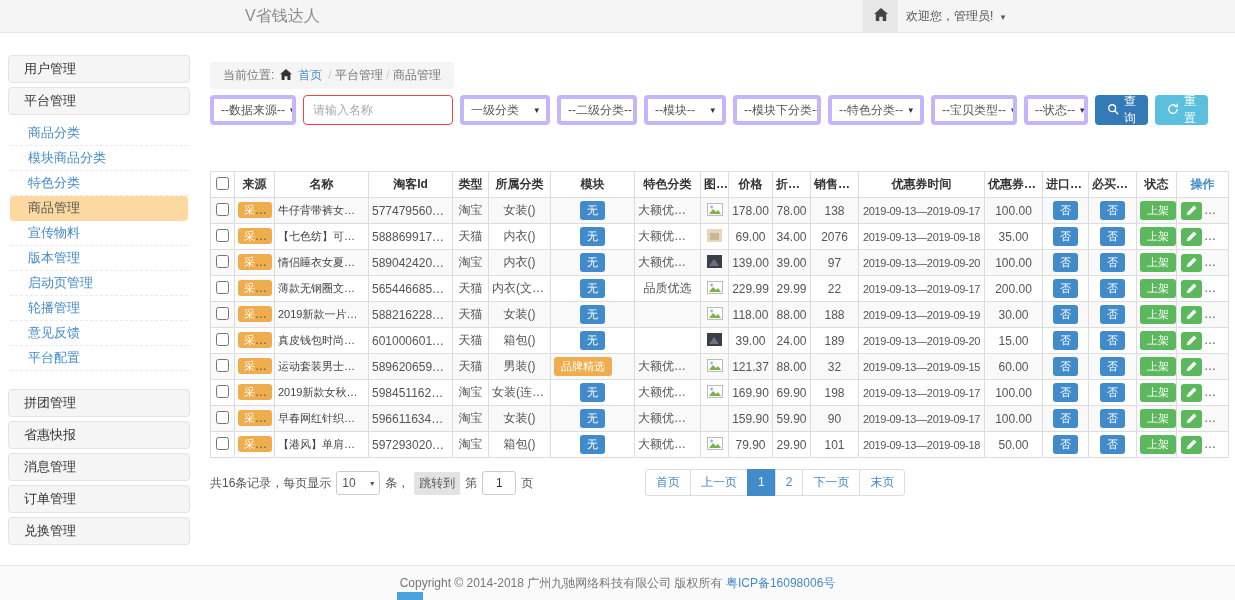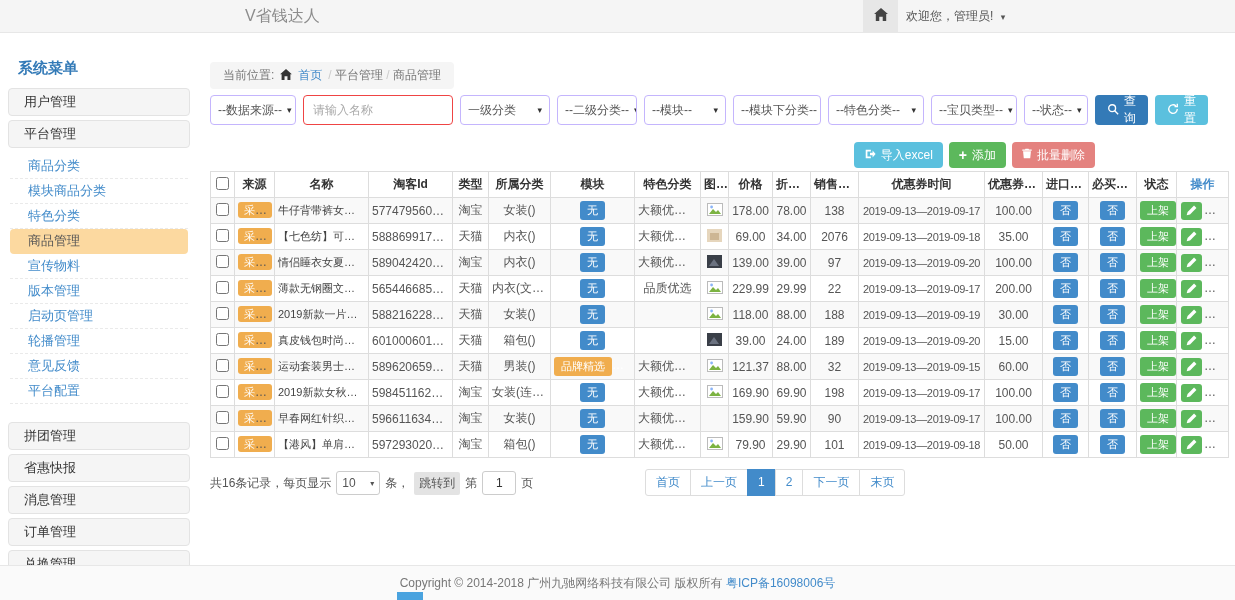--- a/index.html
+++ b/index.html
@@ -22,21 +22,21 @@
   .submenu-item.active { background:#fcd9a0; border-radius:4px; color:#555; border-bottom-color:transparent; }
 
   
   .main { position:absolute; left:210px; top:62px; width:885px; height:519px; }
   .breadcrumb { display:inline-flex; align-items:center; gap:6px; background:#f5f5f5; border-radius:4px; padding:5px 13px; color:#777; font-size:12px; }
   .breadcrumb .link { color:#428bca; cursor:pointer; }
   .breadcrumb .sep { color:#ccc; }
   .breadcrumb .cur { color:#777; }
 
   .filters { position:absolute; left:0; top:33px; display:flex; gap:7px; align-items:center; }
-  .sel { height:30px; border:1px solid #c4b5fd; border-radius:4px; background:#fff; display:flex; align-items:center; justify-content:space-between; padding:0 7px; color:#555; cursor:pointer; white-space:nowrap; overflow:hidden; }
+  .sel { height:30px; border:4px solid #c4b5fd; border-radius:4px; background:#fff; display:flex; align-items:center; justify-content:space-between; padding:0 7px; color:#555; cursor:pointer; white-space:nowrap; overflow:hidden; }
   .sel .caret { font-size:9px; color:#333; margin-left:5px; flex:none; }
   .txt-input { height:30px; border:1px solid #ef4444; border-radius:4px; padding:0 9px; font-size:12px; color:#333; outline:none; }
   .txt-input::placeholder { color:#aaa; }
   .btn { height:30px; border:none; border-radius:4px; color:#fff; font-size:12px; padding:0 12px; display:inline-flex; align-items:center; gap:5px; cursor:pointer; }
   .btn-query { background:#337ab7; }
   .btn-reset { background:#5bc0de; }
 
   .actions { position:absolute; top:80px; right:0; display:flex; gap:6px; }
   .actions .btn { height:26px; padding:0 10px; }
   .btn-import { background:#5bc0de; }
@@ -97,21 +97,20 @@
           </svg>
       </span>
     </div>
     <div class="welcome">
       <span>欢迎您，管理员!</span>
       <span class="crt">▾</span>
     </div>
   </div>
 
   <div class="sidebar">
-    <div class="sidebar-title">系统菜单</div>
     <div id="sidebar-groups">
         <div class="panel-header">用户管理</div>
         <div class="panel-header">平台管理</div>
         <div class="submenu">
           <div class="submenu-item">商品分类</div>
           <div class="submenu-item">模块商品分类</div>
           <div class="submenu-item">特色分类</div>
           <div class="submenu-item active">商品管理</div>
           <div class="submenu-item">宣传物料</div>
           <div class="submenu-item">版本管理</div>
@@ -189,43 +188,20 @@
         <span>
           <svg width="12" height="12" viewBox="0 0 14 14" fill="none" stroke="#fff" stroke-width="1.6">
               <path d="M12 7a5 5 0 1 1-1.5-3.5"></path>
               <path d="M12 1v3.2H8.8"></path>
             </svg>
         </span>
         <span>重置</span>
       </button>
     </div>
 
-    <div class="actions">
-      <button class="btn btn-import">
-        <span>
-          <svg width="12" height="12" viewBox="0 0 14 14" fill="#fff">
-              <path d="M2 2h6v2H4v6h4v2H2z"></path>
-              <path d="M7 5.5h3V3l3.5 4L10 11V8.5H7z"></path>
-            </svg>
-        </span>
-        <span>导入excel</span>
-      </button>
-      <button class="btn btn-add">
-        <span class="plus-glyph">+</span>
-        <span>添加</span>
-      </button>
-      <button class="btn btn-bulk-del">
-        <span>
-          <svg width="10" height="11" viewBox="0 0 12 14" fill="#fff">
-              <path d="M1 4h10l-.9 9.2H1.9zM4 1h4l.5 1H12v1.5H0V2h3.5z"></path>
-            </svg>
-        </span>
-        <span>批量删除</span>
-      </button>
-    </div>
 
     <div class="tbl-wrap">
       <table>
         <colgroup>
           <col style="width:24px">
             <col style="width:40px">
             <col style="width:94px">
             <col style="width:84px">
           <col style="width:36px">
             <col style="width:62px">

